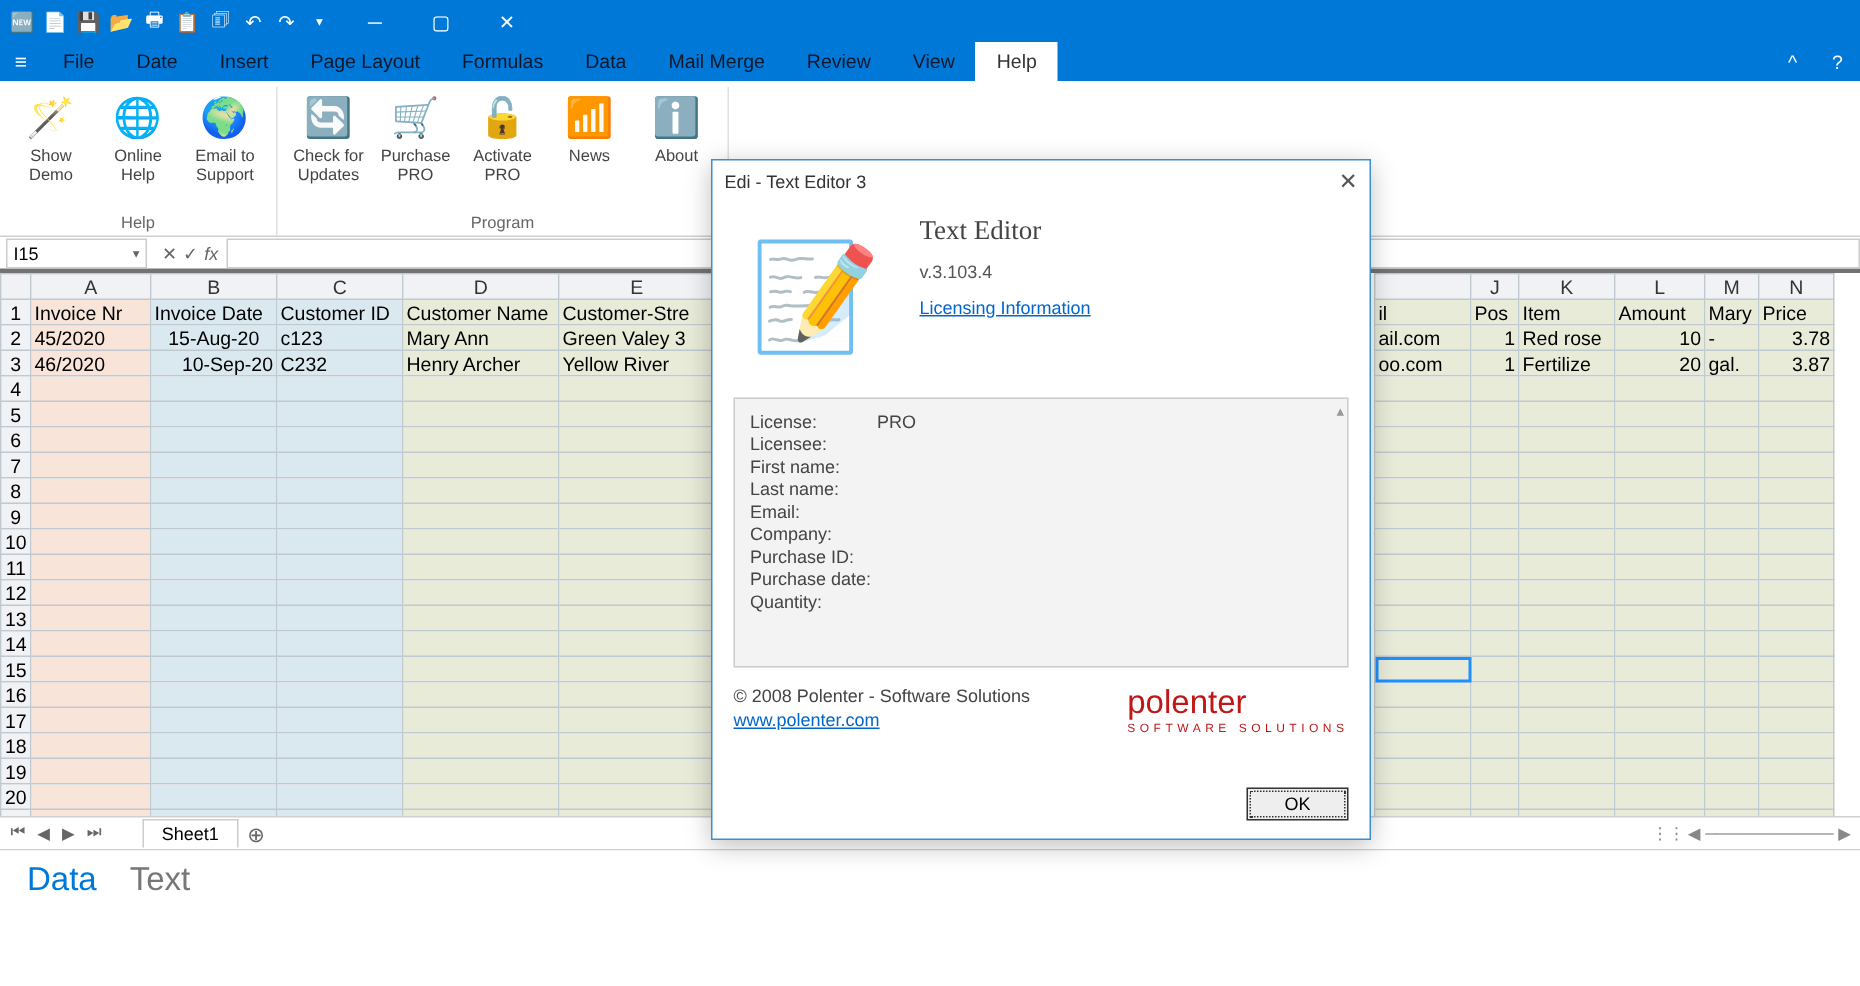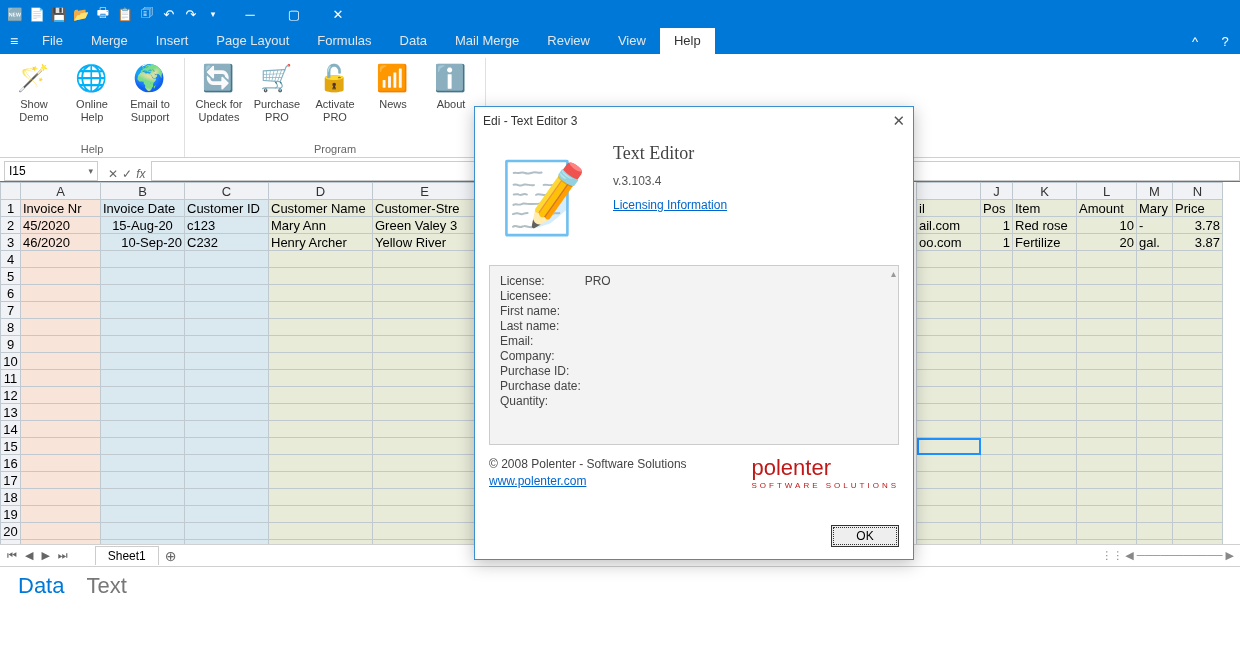--- a/index.html
+++ b/index.html
@@ -9,36 +9,36 @@
 .title-bar { height:28px; background:#0078d7; display:flex; align-items:center; color:#fff; font-size:12px; }
 .title-bar .qat { display:flex; gap:4px; padding:0 6px; align-items:center; }
 .title-bar .qat span { width:18px; height:18px; display:flex; align-items:center; justify-content:center; font-size:13px; cursor:pointer; }
 .title-bar .title { flex:1; text-align:center; }
 .title-bar .win-controls { display:flex; }
 .title-bar .win-controls span { width:44px; height:28px; display:flex; align-items:center; justify-content:center; font-size:13px; cursor:pointer; }
 
 
 .menu-bar { height:26px; background:#0078d7; display:flex; align-items:center; font-size:13px; }
 .menu-bar .menu-handle { width:28px; display:flex; align-items:center; justify-content:center; color:#fff; font-size:14px; }
-.menu-bar .menu-item { padding:0 14px; height:26px; line-height:26px; color:#e5e5e5; cursor:pointer; }
+.menu-bar .menu-item { padding:0 14px; height:26px; line-height:26px; color:#0f172a; cursor:pointer; }
 .menu-bar .menu-item.active { background:#fff; color:#333; }
 .menu-bar .right-tools { margin-left:auto; display:flex; }
 .menu-bar .right-tools span { width:30px; color:#fff; text-align:center; cursor:pointer; font-size:13px; }
 
 
 .ribbon { height:104px; background:#fff; border-bottom:1px solid #d0d0d0; display:flex; padding:4px 0 0 0; }
 .ribbon-group { display:flex; flex-direction:column; padding:0 6px; border-right:1px solid #e0e0e0; }
 .ribbon-btns { display:flex; gap:2px; }
 .ribbon-btn { display:flex; flex-direction:column; align-items:center; justify-content:flex-start; width:56px; padding:2px; cursor:pointer; font-size:11px; color:#444; text-align:center; }
 .ribbon-btn .icon { width:36px; height:36px; display:flex; align-items:center; justify-content:center; font-size:26px; margin-bottom:2px; }
 .ribbon-btn .lbl { line-height:13px; }
 .ribbon-group-title { text-align:center; font-size:11px; color:#666; margin-top:auto; padding-bottom:2px; }
 
 
-.formula-row { height:24px; display:flex; align-items:flex-end; border-bottom:1px solid #737373; font-size:12px; }
+.formula-row { height:24px; display:flex; align-items:center; border-bottom:3px solid #737373; font-size:12px; }
 .name-box { width:94px; height:20px; border:1px solid #ccc; margin:0 4px; padding:0 4px; display:flex; align-items:center; justify-content:space-between; }
 .name-box .arrow { font-size:9px; color:#666; }
 .fx-btns { display:flex; gap:4px; padding:0 6px; color:#666; }
 .fx-btns span { cursor:pointer; font-size:12px; }
 .formula-input { flex:1; height:20px; border:1px solid #ccc; padding:0 4px; }
 
 
 .sheet-area { position:relative; height:363px; overflow:hidden; border-bottom:1px solid #d0d0d0; }
 table.sheet { border-collapse:collapse; font-family:"Courier New",monospace; font-size:13px; table-layout:fixed; }
 table.sheet th, table.sheet td { border:1px solid #c0c8d0; height:17px; padding:0 2px; white-space:nowrap; overflow:hidden; }
@@ -106,21 +106,21 @@
     <span>─</span>
     <span>▢</span>
     <span>✕</span>
   </div>
 </div>
 
 <div class="menu-bar">
   <div class="menu-handle">≡</div>
 
   <div class="menu-item">File</div>
-    <div class="menu-item">Merge</div>
+    <div class="menu-item">Date</div>
     <div class="menu-item">Insert</div>
     <div class="menu-item">Page Layout</div>
     <div class="menu-item">Formulas</div>
     <div class="menu-item">Data</div>
     <div class="menu-item">Mail Merge</div>
     <div class="menu-item">Review</div>
     <div class="menu-item">View</div>
     <div class="menu-item active">Help</div>
     <div class="right-tools">
     <span>^</span>

